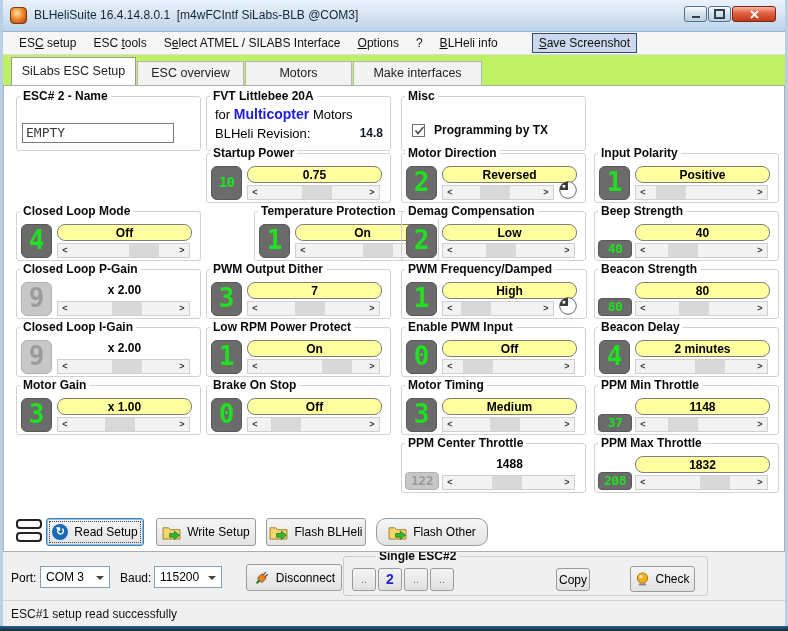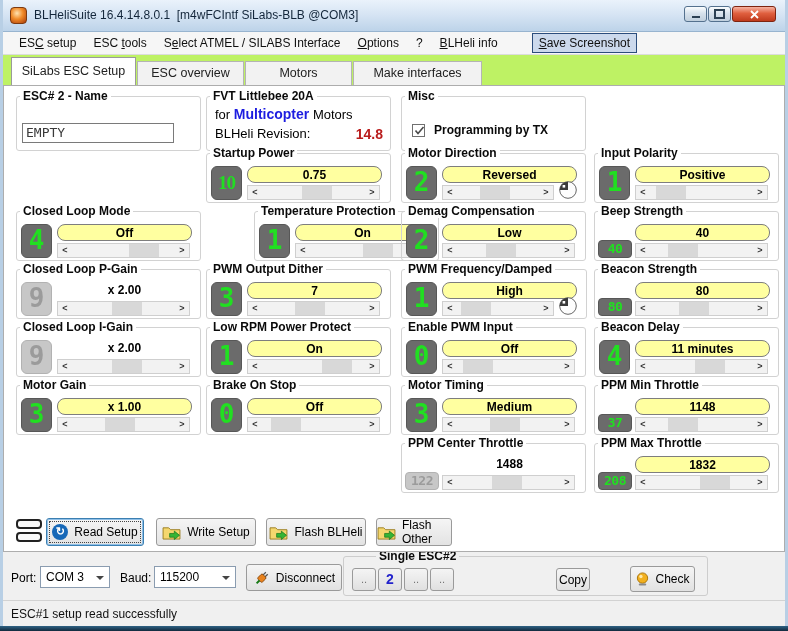--- a/index.html
+++ b/index.html
@@ -44,21 +44,21 @@
   .page{position:absolute;left:3px;top:85px;width:782px;height:467px;background:#fff;
     border:1px solid #adadad;box-sizing:border-box;z-index:21;}
   .group{position:absolute;border:1px solid #d2d2d2;border-radius:3px;box-sizing:border-box;}
   .gtitle{position:absolute;top:-8px;left:3px;background:#fff;padding:0 3px;font-weight:bold;
     font-size:12px;color:#0a0a0a;white-space:nowrap;}
   .gtitle.gray{background:#f0f0f0;}
   
   .valbox{position:absolute;font-family:"DejaVu Sans Mono",monospace;font-weight:bold;text-align:center;
     color:#21df21;background:#6b6b6b;border:1px solid #575757;border-radius:6px;box-sizing:border-box;}
   .valbox.large{left:4px;top:12px;width:31px;height:34px;font-size:26px;line-height:30px;}
-  .valbox.large.two{font-size:19px;line-height:31px;letter-spacing:-1px;font-family:Liberation Serif, serif;}
+  .valbox.large.two{font-size:14px;line-height:31px;letter-spacing:-1px;}
   .valbox.small{left:3px;top:28px;width:34px;height:18px;font-size:13px;line-height:15px;border-radius:4px;letter-spacing:-0.5px;}
   .valbox.disabled{background:#c7c7c7;border-color:#b2b2b2;color:#9b9b9b;}
   
   .disp{position:absolute;left:40px;top:12px;width:135px;height:17px;text-align:center;
     font-size:12px;font-weight:bold;line-height:16px;box-sizing:border-box;color:#000;}
   .disp.yellow{background:#ffffa0;border:1px solid #7e7e7e;border-radius:8px;}
   
   .hscroll{position:absolute;left:40px;top:31px;height:15px;background:#f2f2f2;
     border:1px solid #cfcfcf;box-sizing:border-box;}
   .sarr{position:absolute;top:0;width:14px;height:13px;font-size:9px;line-height:13px;
@@ -67,21 +67,21 @@
   .sarr.right{right:0;}
   .sthumb{position:absolute;top:0;width:30px;height:13px;background:#d8d8d8;}
   .die{position:absolute;left:156px;top:26px;width:20px;height:20px;}
   
   .esc-name-input{position:absolute;left:5px;top:26px;width:152px;height:20px;background:#fff;
     border:1px solid #7a7a7a;box-sizing:border-box;font-family:"DejaVu Sans Mono",monospace;
     font-size:13px;line-height:18px;padding-left:3px;color:#3a3a3a;}
   .info-line1{position:absolute;left:8px;top:9px;font-size:13px;color:#000;white-space:nowrap;}
   .info-line1 b{color:#1d1de0;font-size:14px;}
   .info-line2{position:absolute;left:8px;top:29px;width:168px;font-size:13px;color:#000;display:flex;justify-content:space-between;}
-  .info-line2 b{color:#b91c1c;font-size:14px;}
+  .info-line2 b{color:#0f172a;font-size:12px;}
   .cb{position:absolute;left:10px;top:27px;width:13px;height:13px;background:#fff;border:1px solid #707070;box-sizing:border-box;}
   .cb svg{position:absolute;left:0;top:-1px;}
   .misc-label{position:absolute;left:32px;top:26px;font-size:12px;font-weight:bold;color:#0a0a0a;}
   
   .abtn{position:absolute;top:432px;height:28px;background:linear-gradient(#f5f5f5,#e3e3e3);
     border:1px solid #9a9a9a;border-radius:3px;display:flex;align-items:center;justify-content:center;
     gap:6px;font-size:12px;color:#000;box-sizing:border-box;cursor:default;}
   .abtn.focused{border:1px solid #3c7fb1;box-shadow:0 0 0 1px #8fc0e8 inset;outline:1px dotted #444;outline-offset:-4px;}
   .icon-refresh{width:16px;height:16px;border-radius:50%;background:#1668b8;color:#fff;
     font-size:11px;line-height:15px;text-align:center;font-weight:bold;}
@@ -322,21 +322,21 @@
         <div class="disp yellow">Off</div>
         <div class="hscroll" style="width: 133px;">
           <span class="sarr left">&lt;</span>
           <span class="sthumb" style="left: 20px;"></span>
           <span class="sarr right">&gt;</span>
         </div>
       </div>
       <div class="group" style="left: 590px; top: 241px; width: 185px; height: 50px;">
         <span class="gtitle">Beacon Delay</span>
         <div class="valbox large">4</div>
-        <div class="disp yellow">11 minutes</div>
+        <div class="disp yellow">2 minutes</div>
         <div class="hscroll" style="width: 133px;">
           <span class="sarr left">&lt;</span>
           <span class="sthumb" style="left: 59px;"></span>
           <span class="sarr right">&gt;</span>
         </div>
       </div>
       <div class="group" style="left: 12px; top: 299px; width: 185px; height: 50px;">
         <span class="gtitle">Motor Gain</span>
         <div class="valbox large">3</div>
         <div class="disp yellow">x 1.00</div>
@@ -419,40 +419,40 @@
       </div>
       <div class="abtn" style="left: 262px; width: 100px;">
         <span style="display: inline-flex;">
           <svg width="19" height="15" viewBox="0 0 20 16">
             <path d="M1 3 h6 l2 2 h10 v10 h-18 z" fill="#f5d76e" stroke="#9a7d20"></path>
             <path d="M8 9 h5 v-2.5 l5.5 4.5 -5.5 4.5 v-2.5 h-5 z" fill="#35b535" stroke="#1d7a1d" stroke-width="0.8"></path>
           </svg>
         </span>
         <span>Flash BLHeli</span>
       </div>
-      <div class="abtn" style="left: 372px; width: 76px;">
+      <div class="abtn" style="left: 372px; width: 112px; border-radius: 10px;">
         <span style="display: inline-flex;">
           <svg width="19" height="15" viewBox="0 0 20 16">
             <path d="M1 3 h6 l2 2 h10 v10 h-18 z" fill="#f5d76e" stroke="#9a7d20"></path>
             <path d="M8 9 h5 v-2.5 l5.5 4.5 -5.5 4.5 v-2.5 h-5 z" fill="#35b535" stroke="#1d7a1d" stroke-width="0.8"></path>
           </svg>
         </span>
         <span>Flash Other</span>
       </div>
     </div>
 </div>
 
 <div class="bottombar">
   <span class="blabel" style="left:8px;">Port:</span>
   <div class="combo" style="left:37px;width:70px;">
     <span>COM 3</span>
     <span class="carrow"></span>
   </div>
   <span class="blabel" style="left:117px;">Baud:</span>
-  <div class="combo" style="left:151px;width:82px;">
+  <div class="combo" style="left:151px;width:68px;">
     <span>115200</span>
     <span class="carrow"></span>
   </div>
   <div class="wbtn" style="left:243px;top:12px;width:96px;height:27px;">
     <svg width="18" height="18" viewBox="0 0 20 18">
       <g transform="rotate(45 10 9)">
         <line x1="8.5" y1="1.5" x2="8.5" y2="6" stroke="#555" stroke-width="1.4"></line>
         <line x1="11.5" y1="1.5" x2="11.5" y2="6" stroke="#555" stroke-width="1.4"></line>
         <rect x="6.5" y="5.5" width="7" height="7.5" rx="1.5" fill="#e8821e" stroke="#8a4a0e"></rect>
         <line x1="10" y1="13" x2="10" y2="17.5" stroke="#157a15" stroke-width="2.2"></line>

